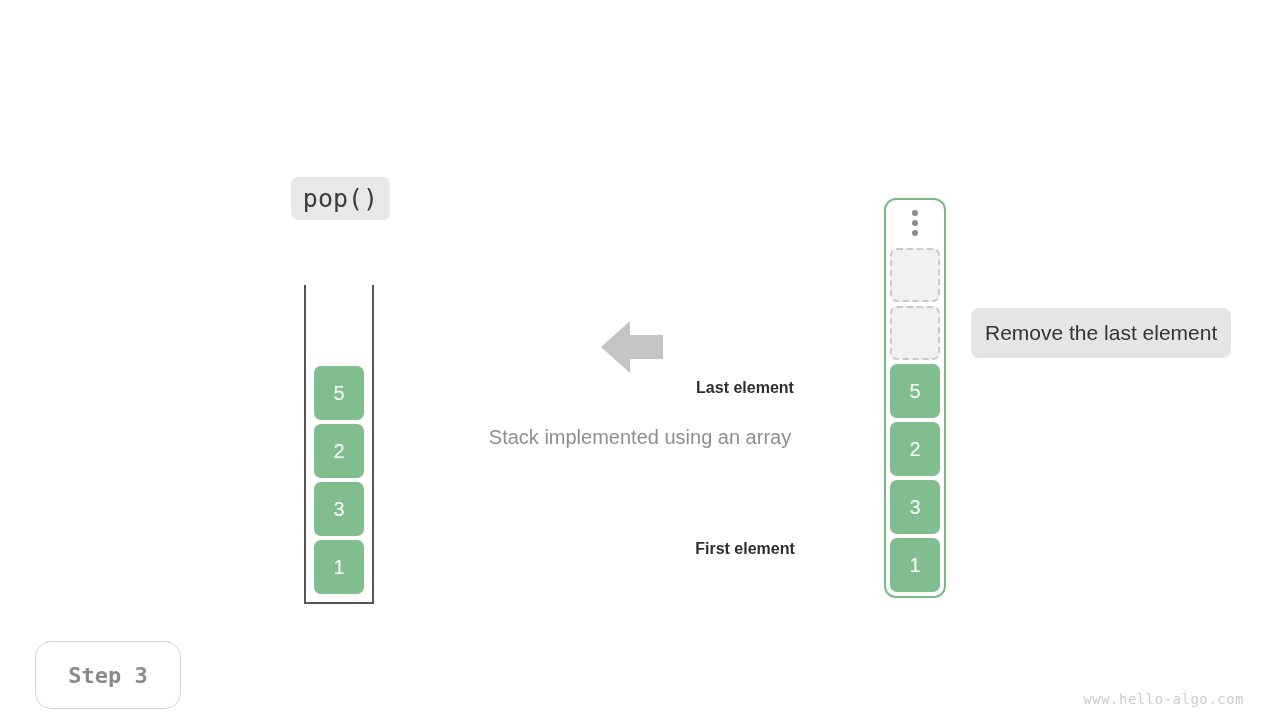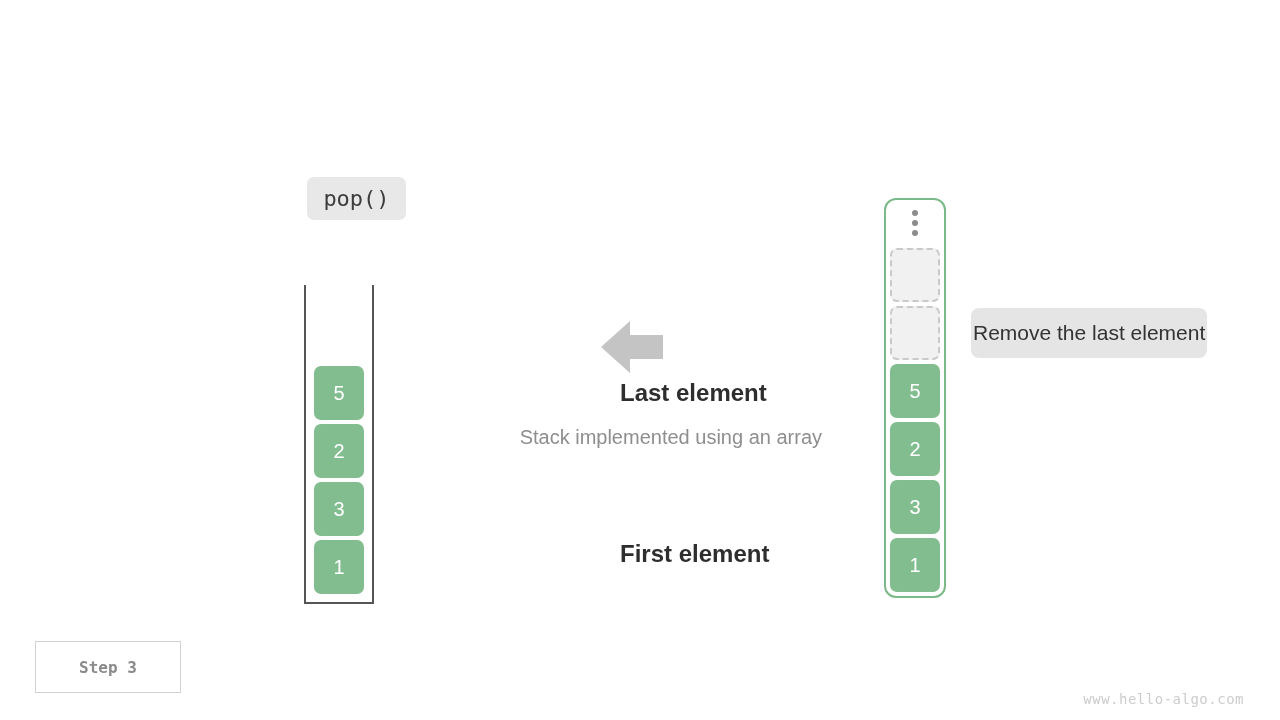--- a/index.html
+++ b/index.html
@@ -13,31 +13,31 @@
     height: 720px;
     position: relative;
     overflow: hidden;
     font-family: "Liberation Sans", sans-serif;
     -webkit-font-smoothing: antialiased;
   }
 
   
   .op-chip {
     position: absolute;
-    left: 307px;
+    left: 291px;
     top: 177px;
     width: 99px;
     height: 43px;
     background: #e8e8e8;
     border-radius: 7px;
     display: flex;
     align-items: center;
     justify-content: center;
     font-family: "DejaVu Sans Mono", "Liberation Mono", monospace;
-    font-size: 22px;
+    font-size: 25px;
     color: #3c3c3c;
     letter-spacing: 0px;
   }
 
   
   .left-stack {
     position: absolute;
     left: 304px;
     top: 285px;
     width: 70px;
@@ -133,70 +133,70 @@
     position: absolute;
     left: 601px;
     top: 320px;
     width: 62px;
     height: 54px;
   }
 
   
   .annotation {
     position: absolute;
-    font-size: 24px;
+    font-size: 16px;
     font-weight: bold;
     color: #2e2e2e;
-    text-align: left;
+    text-align: center;
     white-space: nowrap;
   }
   .annotation.last  { left: 620px; top: 379px; width: 250px; }
   .annotation.first { left: 620px; top: 540px; width: 250px; }
 
   .caption {
     position: absolute;
     left: 458px;
     top: 426px;
     width: 364px;
-    text-align: right;
+    text-align: center;
     font-size: 20px;
     color: #8e8e8e;
     white-space: nowrap;
   }
 
   .callout {
     position: absolute;
     left: 971px;
     top: 308px;
     height: 50px;
-    padding: 0 2px;
+    padding: 0 14px;
     background: #e5e5e5;
     border-radius: 8px;
     display: flex;
     align-items: center;
     font-size: 21px;
     color: #333333;
     white-space: nowrap;
   }
 
   
   .step-badge {
     position: absolute;
     left: 35px;
     top: 641px;
     width: 146px;
-    height: 52px;
+    height: 68px;
     background: #ffffff;
     border: 1px solid #d2d2d2;
-    border-radius: 0;
+    border-radius: 16px;
     display: flex;
     align-items: center;
     justify-content: center;
     font-family: "DejaVu Sans Mono", "Liberation Mono", monospace;
-    font-size: 16px;
+    font-size: 22px;
     font-weight: bold;
     color: #8a8a8a;
     box-sizing: border-box;
   }
 
   
   .watermark {
     position: absolute;
     right: 36px;
     bottom: 13px;

